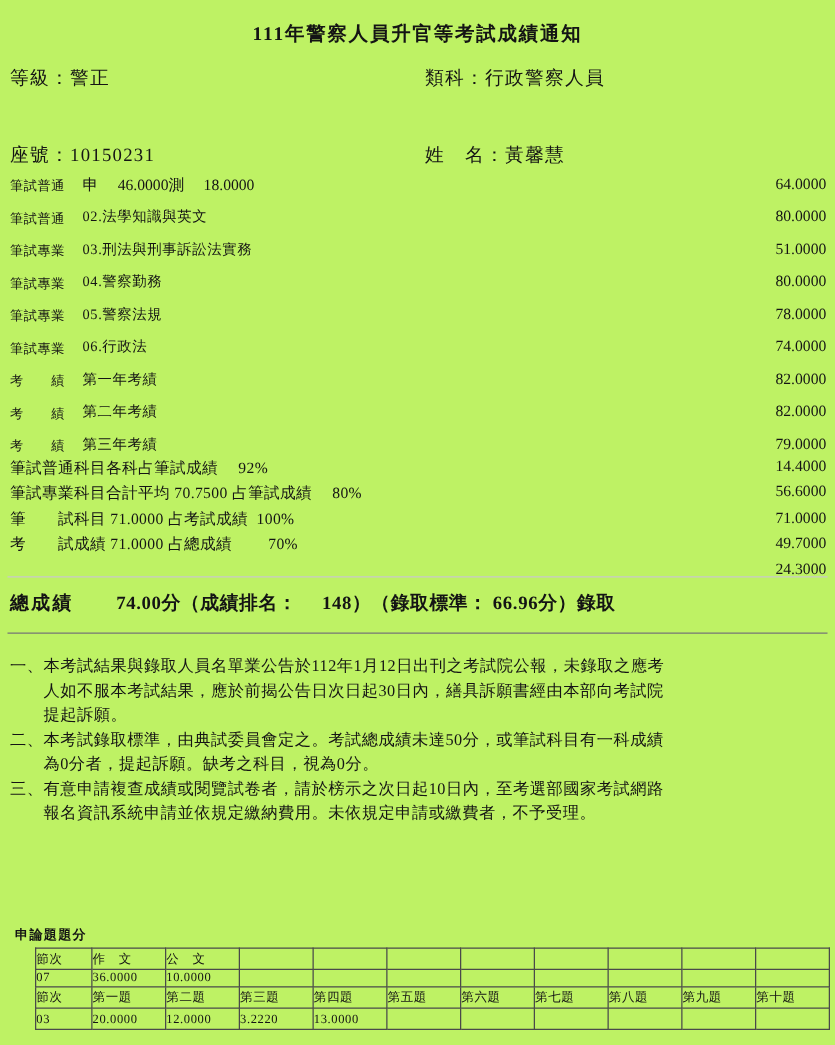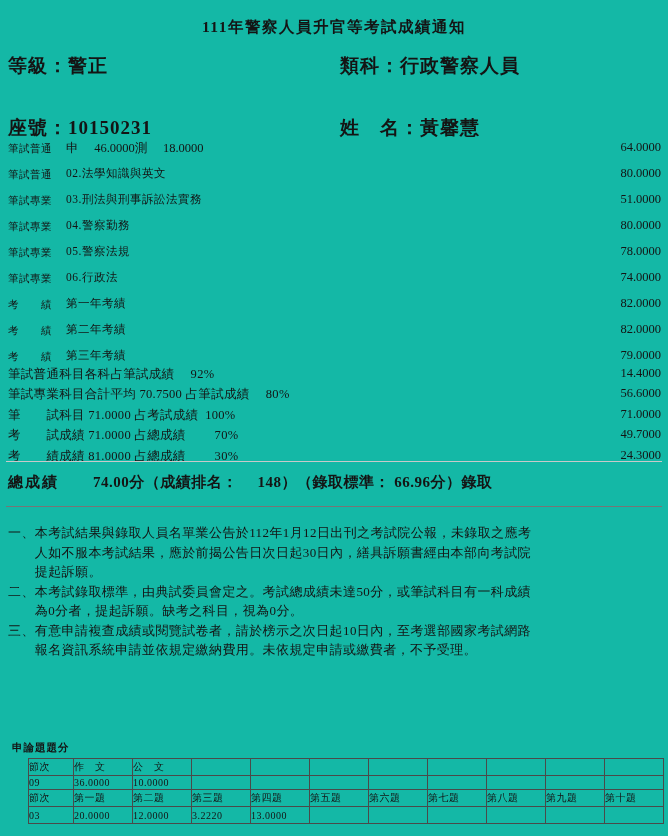--- a/index.html
+++ b/index.html
@@ -1,22 +1,22 @@
 <!DOCTYPE html>
 <html><head>
 <meta charset="utf-8">
 <style>
   html,body{margin:0;padding:0;background:#f3f3f3;}
   .page{
-    position:relative;width:668px;height:836px;background:#14b8a6;color:#141414;
+    position:relative;width:668px;height:836px;background:#bef264;color:#141414;
     font-family:"Liberation Serif","DejaVu Serif",serif;overflow:hidden;margin:0 auto;
   }
   .title{position:absolute;top:17px;left:0;width:100%;text-align:center;
     font-size:15.5px;letter-spacing:1.5px;font-weight:600;}
-  .info-item{position:absolute;font-size:19px;letter-spacing:1px;font-weight:700;white-space:pre;}
+  .info-item{position:absolute;font-size:15px;letter-spacing:1px;font-weight:400;white-space:pre;}
   .pos-level{top:53px;left:8px;}
   .pos-category{top:53px;left:340px;}
   .pos-seat{top:115px;left:8px;}
   .pos-name{top:115px;left:340px;}
 
   .score-rows{position:absolute;top:140px;left:8px;width:653px;}
   .score-row{height:26px;display:flex;align-items:flex-start;}
   .score-row .cat{width:58px;font-size:10.5px;white-space:pre;letter-spacing:0.5px;padding-top:2px;}
   .score-row .subj{width:264px;font-size:11.5px;letter-spacing:0.5px;}
   .score-row .detail{width:225px;font-size:12.5px;white-space:pre;}
@@ -145,21 +145,20 @@
     <span class="text">筆　　試科目 71.0000 占考試成績  100%</span>
     <span class="val">71.0000</span>
   </div>
 
   <div class="summary-row">
     <span class="text">考　　試成績 71.0000 占總成績　　 70%</span>
     <span class="val">49.7000</span>
   </div>
 
   <div class="summary-row">
-    <span class="text">考　　績成績 81.0000 占總成績　　 30%</span>
     <span class="val">24.3000</span>
   </div>
 </div>
 
   <div class="rule-above-total"></div>
 
   <div class="total-row">
     <span class="label">總成績</span>
     <span class="text">74.00分（成績排名：　 148）（錄取標準： 66.96分）錄取</span>
   </div>
@@ -200,21 +199,21 @@
             <td></td>
             <td></td>
             <td></td>
             <td></td>
             <td></td>
             <td></td>
             <td></td>
             <td></td>
           </tr>
           <tr>
-            <td>09</td>
+            <td>07</td>
             <td>36.0000</td>
             <td>10.0000</td>
             <td></td>
             <td></td>
             <td></td>
             <td></td>
             <td></td>
             <td></td>
             <td></td>
             <td></td>

